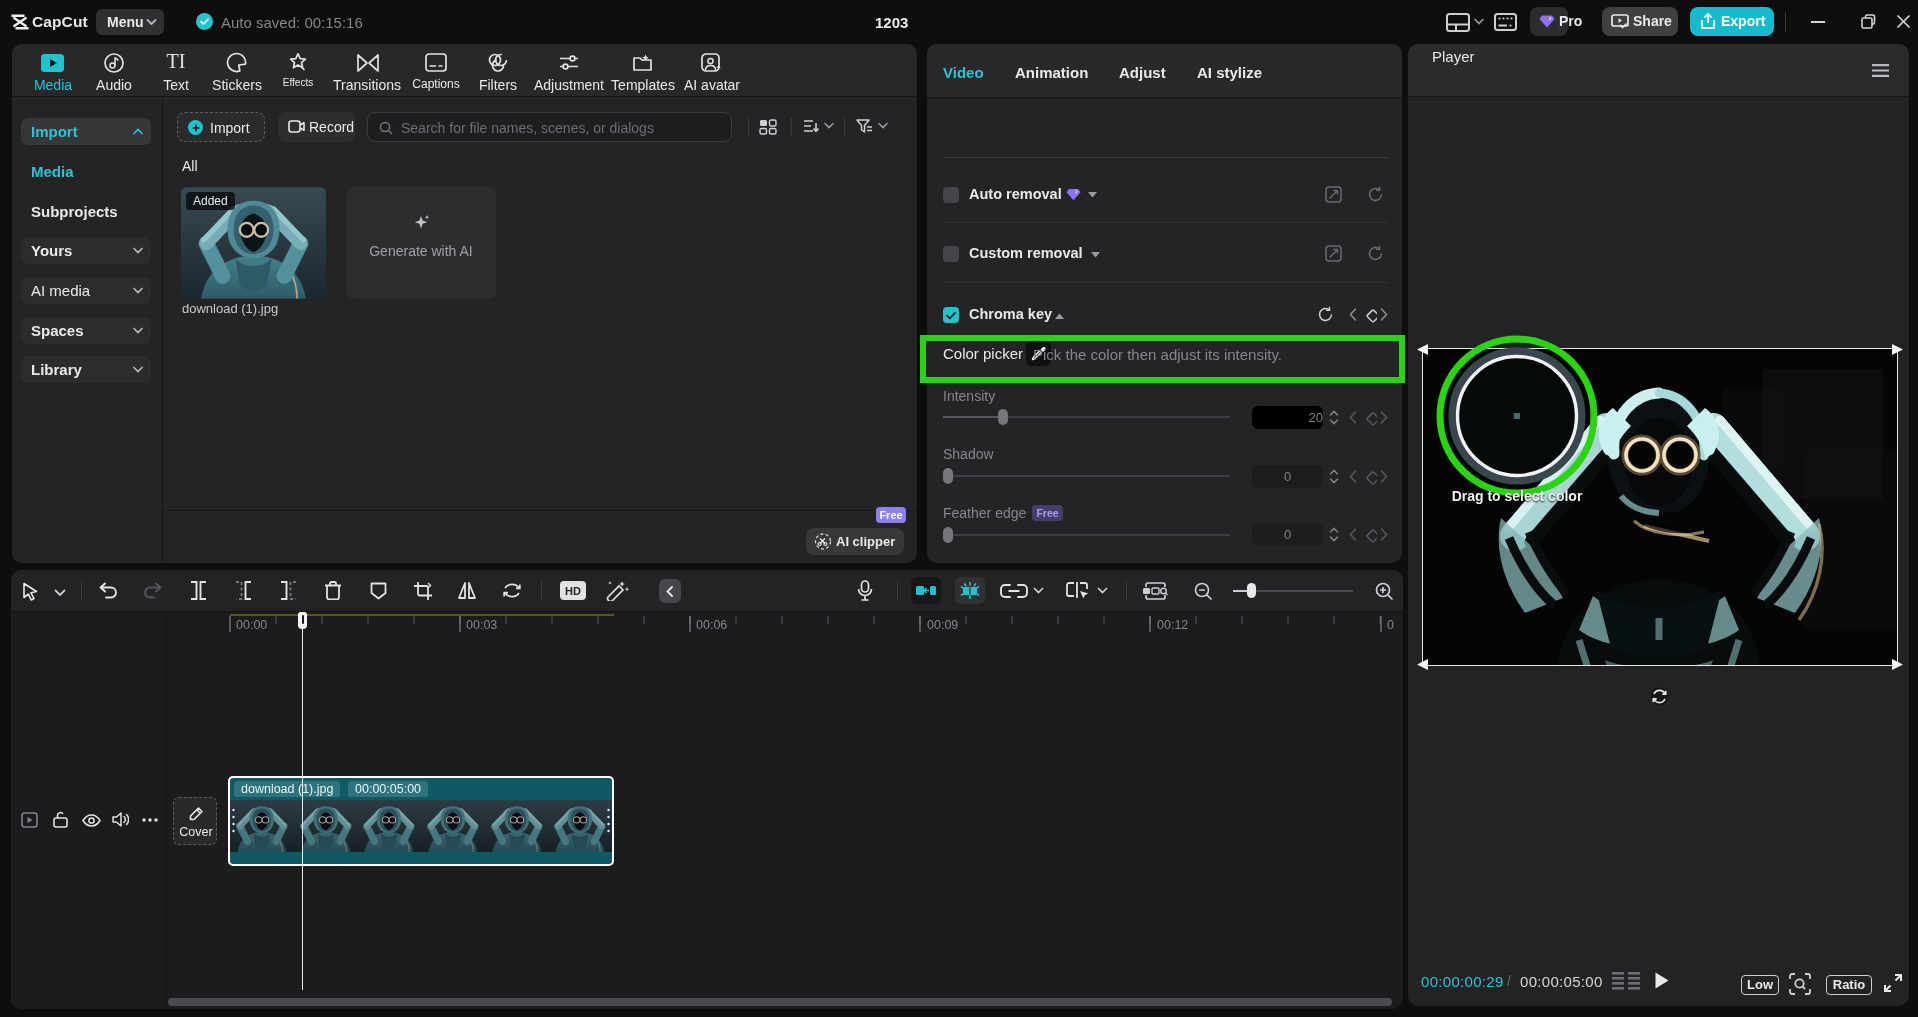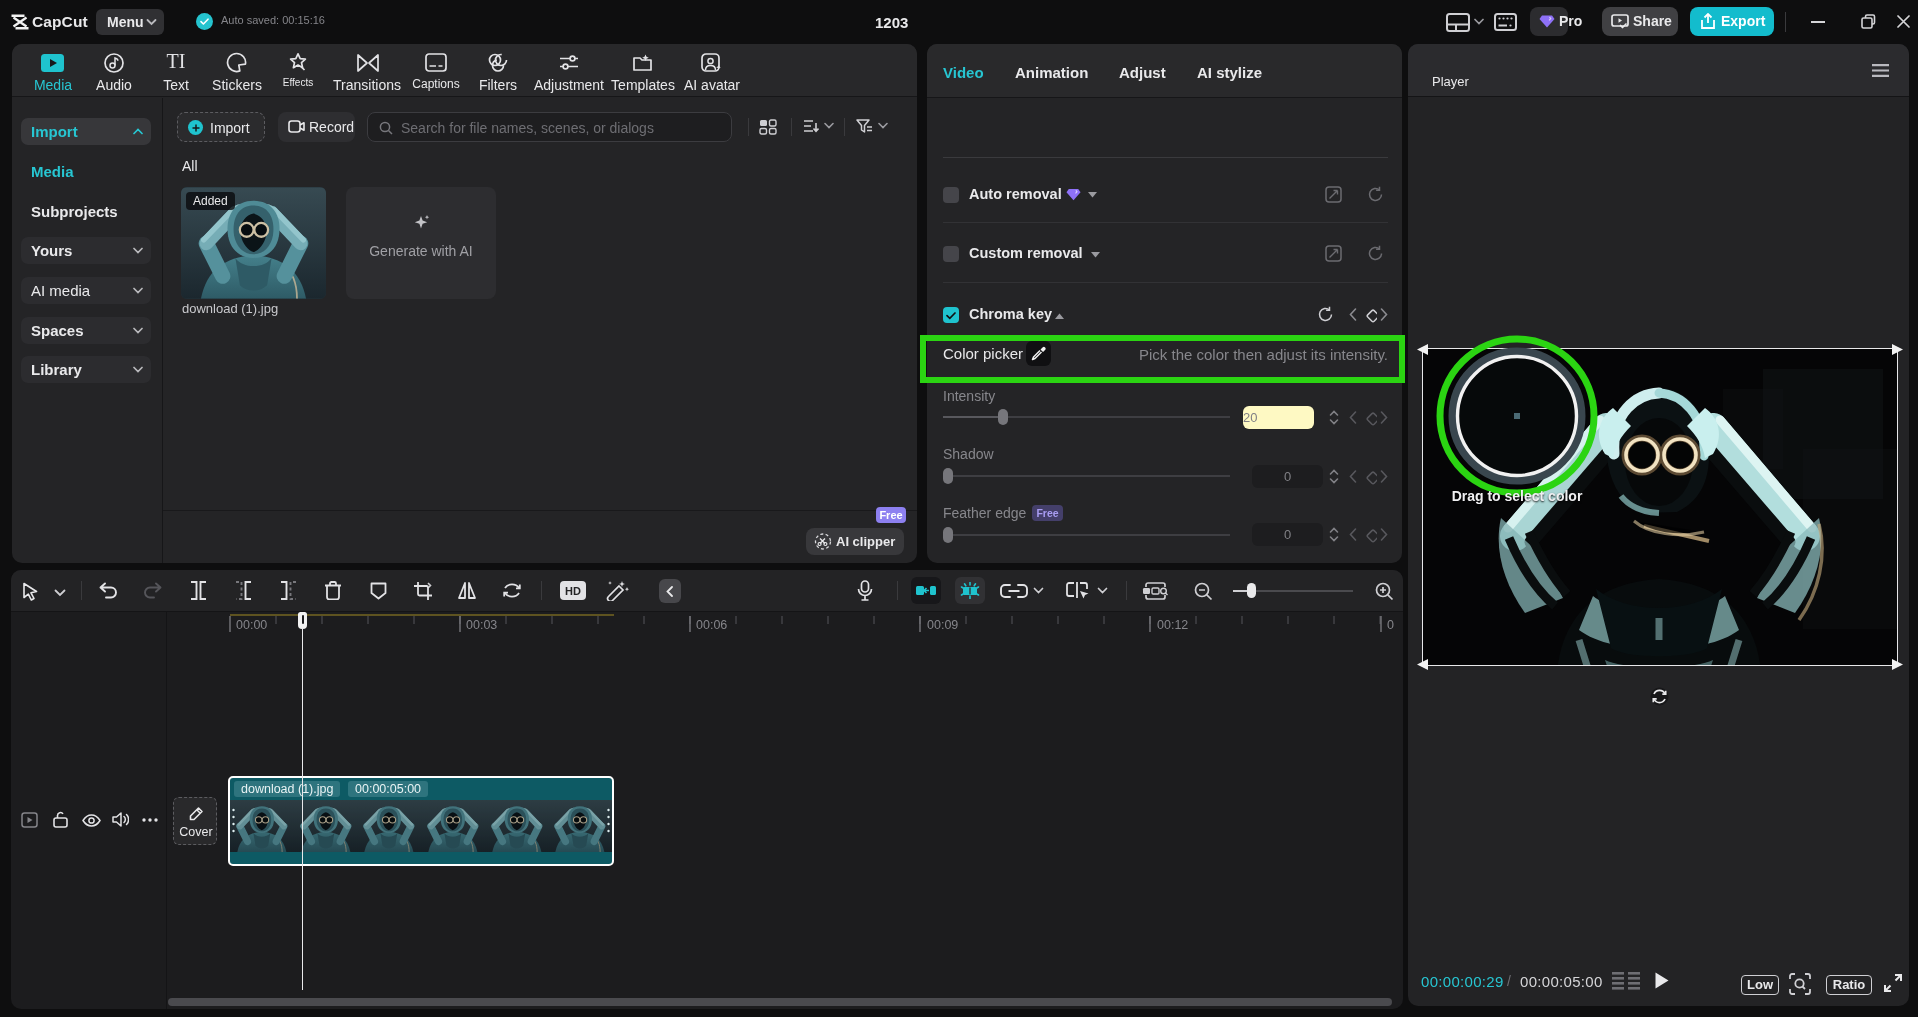--- a/index.html
+++ b/index.html
@@ -67,21 +67,21 @@
     <span class="w" style="position:absolute;left:11px;top:5px;font-size:14px;font-weight:bold">Menu</span>
     <svg class="abs" style="left:50px;top:9px" width="11" height="8" viewBox="0 0 11 8">
           <path d="M1.5 2 L5.5 6 L9.5 2" stroke="#b9b9bd" stroke-width="1.8" fill="none" stroke-linecap="round"></path>
         </svg>
   </div>
 
   <div class="abs" style="left:196px;top:13px;width:17px;height:17px;border-radius:50%;background:#25c4cf"></div>
   <svg class="abs" style="left:200px;top:18px" width="9" height="8" viewBox="0 0 9 8">
         <path d="M1 3.6 L3.4 6 L8 1.2" stroke="#fff" stroke-width="1.6" fill="none" stroke-linecap="round" stroke-linejoin="round"></path>
       </svg>
-  <div class="abs" style="left:221px;top:14px;font-size:11px;color:#85858a">Auto saved: 00:15:16</div>
+  <div class="abs" style="left:221px;top:14px;font-size:15px;color:#85858a">Auto saved: 00:15:16</div>
 
   <div class="abs w" style="left:875px;top:14px;font-size:15px;font-weight:bold">1203</div>
 
   <svg class="abs" style="left:1446px;top:13px" width="24" height="19" viewBox="0 0 24 19">
         <rect x="1" y="1" width="22" height="17" rx="2.5" stroke="#cfcfd3" stroke-width="2" fill="none"></rect>
         <line x1="2" y1="11.5" x2="22" y2="11.5" stroke="#cfcfd3" stroke-width="2"></line>
         <line x1="10" y1="12" x2="10" y2="17" stroke="#cfcfd3" stroke-width="2"></line>
       </svg>
   <svg class="abs" style="left:1474px;top:18px" width="10" height="7" viewBox="0 0 10 7">
         <path d="M1 1.5 L5 5.5 L9 1.5" stroke="#9a9a9f" stroke-width="1.7" fill="none" stroke-linecap="round"></path>
@@ -399,27 +399,27 @@
         <path d="M1.5 1 L6.5 6.5 L1.5 12" stroke="#8b8b90" stroke-width="1.6" fill="none" stroke-linecap="round"></path>
       </svg>
 
   <div class="w" style="position:absolute;left:16px;top:301px;font-size:15px">Color picker</div>
   <div class="abs" style="left:99px;top:297px;width:25px;height:25px;background:#101012;border-radius:6px">
     <svg class="abs" style="left:5px;top:5px" width="15" height="15" viewBox="0 0 15 15">
           <path d="M9.5 2 l3.5 3.5 M11.8 1.2 a1.8 1.8 0 0 1 2.5 2.5 l-2.3 2.3 -2.5 -2.5 z" fill="#f2f2f2"></path>
           <path d="M9 4.5 L2.5 11 l-1 2.5 2.5 -1 L10.5 6" fill="none" stroke="#f2f2f2" stroke-width="1.5" stroke-linejoin="round"></path>
         </svg>
   </div>
-  <div style="position:absolute;left:0;top:302px;width:461px;text-align:right;font-size:15px;color:#87878c">Pick the color then adjust its intensity.</div>
+  <div style="position:absolute;left:0;top:302px;width:461px;text-align:center;font-size:15px;color:#87878c">Pick the color then adjust its intensity.</div>
 
   <div style="position:absolute;left:16px;top:344px;font-size:14px;color:#87878c">Intensity</div>
   <div class="abs" style="left:16px;top:372px;width:287px;height:2px;background:#3e3e42"></div>
   <div class="abs" style="left:16px;top:372px;width:60px;height:2px;background:#58585d"></div>
   <div class="abs" style="left:71px;top:365px;width:10px;height:16px;background:#76767b;border-radius:5px"></div>
-  <div class="abs" style="left:316px;top:362px;width:71px;height:23px;background:#fef9c3;border-radius:6px;text-align:left;font-size:13px;color:#808085;line-height:23px">20</div>
+  <div class="abs" style="left:325px;top:362px;width:71px;height:23px;background:#000000;border-radius:6px;text-align:right;font-size:13px;color:#808085;line-height:23px">20</div>
   <svg class="abs" style="left:401px;top:365px" width="12" height="17" viewBox="0 0 12 17">
         <path d="M2.5 6 L6 2.5 L9.5 6" stroke="#808085" stroke-width="1.6" fill="none" stroke-linecap="round"></path>
         <path d="M2.5 11 L6 14.5 L9.5 11" stroke="#808085" stroke-width="1.6" fill="none" stroke-linecap="round"></path>
       </svg>
   <svg class="abs" style="left:422px;top:367px" width="8" height="13" viewBox="0 0 8 13">
         <path d="M6.5 1 L1.5 6.5 L6.5 12" stroke="#58585d" stroke-width="1.6" fill="none" stroke-linecap="round"></path>
       </svg>
   <svg class="abs" style="left:433px;top:365px" width="17" height="17" viewBox="0 0 17 17">
         <rect x="8.2" y="1.8" width="9" height="9" rx="1.5" transform="rotate(45 8.5 8.5)" stroke="#58585d" stroke-width="1.5" fill="none"></rect>
       </svg>
@@ -462,21 +462,21 @@
       </svg>
   <svg class="abs" style="left:453px;top:484px" width="8" height="13" viewBox="0 0 8 13">
         <path d="M1.5 1 L6.5 6.5 L1.5 12" stroke="#58585d" stroke-width="1.6" fill="none" stroke-linecap="round"></path>
       </svg>
 </div>
 
 <div class="abs" style="left:920px;top:335px;width:485px;height:48px;border:6px solid #2bd412;z-index:50"></div>
 
 <div class="panel" id="playerpanel" style="left:1408px;top:44px;width:501px;height:962px;overflow:hidden;background:#232325">
   <div class="abs" style="left:0;top:0;width:501px;height:53px;background:#2b2b2e;border-bottom:1px solid #141416"></div>
-  <div class="w" style="position:absolute;left:24px;top:30px;font-size:13px">Player</div>
+  <div class="w" style="position:absolute;left:24px;top:4px;font-size:15px">Player</div>
   <svg class="abs" style="left:464px;top:20px" width="17" height="13" viewBox="0 0 17 13">
         <line x1="0" y1="1.2" x2="17" y2="1.2" stroke="#b9b9bf" stroke-width="2.2"></line>
         <line x1="0" y1="6.5" x2="17" y2="6.5" stroke="#b9b9bf" stroke-width="2.2"></line>
         <line x1="0" y1="11.8" x2="17" y2="11.8" stroke="#b9b9bf" stroke-width="2.2"></line>
       </svg>
 
   <div class="abs" style="left:15px;top:305px;width:474px;height:316px;background:#040405;overflow:hidden;outline:1px solid #e8e8ea">
     <svg width="474" height="316" viewBox="0 0 474 316">
       <rect width="474" height="316" fill="#050506"></rect>
       <rect x="340" y="20" width="120" height="130" fill="#15191c" opacity=".38"></rect>

